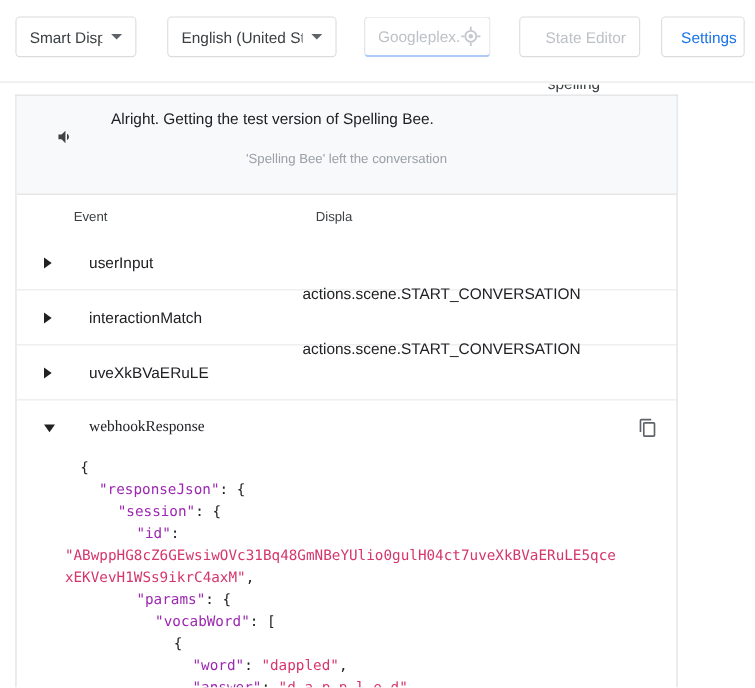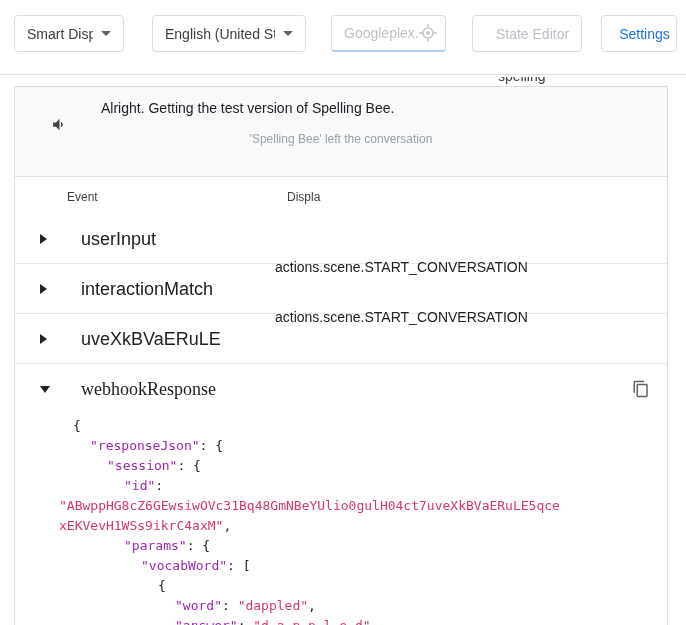--- a/index.html
+++ b/index.html
@@ -68,44 +68,44 @@
     position: absolute; left: 498px; top: 77px; height: 8px; width: 90px;
     overflow: hidden; z-index: 1;
   }
   .clip-fragment span {
     display: block; margin-top: -8px; font-size: 14px; line-height: 14px;
     color: #3c4043; white-space: nowrap;
   }
 
   
   .panel {
-    position: absolute; left: 14px; top: 86px; width: 654px; bottom: 0;
+    position: absolute; left: 14px; top: 86px; width: 602px; bottom: 0;
     border: 1px solid var(--border-gray); border-bottom: none;
     background: #fff; overflow: hidden;
   }
 
   .message-area {
     height: 90px; background: var(--message-bg);
     border-bottom: 1px solid #e0e0e0; position: relative;
   }
   .speaker-icon { position: absolute; left: 36px; top: 29px; }
   .message-text { margin-left: 86px; padding-top: 12px; font-size: 14px; line-height: 19px; color: var(--text-primary); }
-  .status-line { text-align: center; font-size: 12px; color: var(--status-gray); margin-top: 14px; }
+  .status-line { text-align: center; font-size: 12px; color: var(--status-gray); margin-top: 19px; }
 
   .table-header { height: 37px; position: relative; }
   .table-header .col { position: absolute; top: 0; line-height: 40px; font-size: 12px; font-weight: 500; color: #3c4043; }
   .col-event { left: 52px; }
   .col-scene { left: 272px; }
 
   .trow { height: 50px; position: relative; border-bottom: 1px solid var(--row-border); cursor: pointer; }
   .trow.no-border { border-bottom: none; font-family: Liberation Serif, serif; }
   .expander { position: absolute; left: 25px; top: 50%; margin-top: -5px; width: 0; height: 0; cursor: pointer; }
   .expander.collapsed { border-top: 5px solid transparent; border-bottom: 5px solid transparent; border-left: 7px solid #212121; }
   .expander.expanded { margin-top: -3px; border-left: 5px solid transparent; border-right: 5px solid transparent; border-top: 7px solid #212121; }
-  .event-cell { position: absolute; left: 66px; top: 50%; transform: translateY(-50%); font-size: 18px; color: var(--text-primary); }
+  .event-cell { position: absolute; left: 66px; top: 50%; transform: translateY(-50%); font-size: 14px; color: var(--text-primary); }
   .scene-cell { position: absolute; left: 260px; top: 50%; transform: translateY(-50%); font-size: 14px; color: var(--text-primary); margin-top: 28px; }
   .copy-btn {
     position: absolute; right: 14px; top: 50%; transform: translateY(-50%);
     width: 24px; height: 24px; border: none; background: transparent; cursor: pointer;
     display: flex; align-items: center; justify-content: center;
   }
 
   .json-viewer {
     padding: 2px 16px 0 44px;
     font-family: "DejaVu Sans Mono", monospace;

